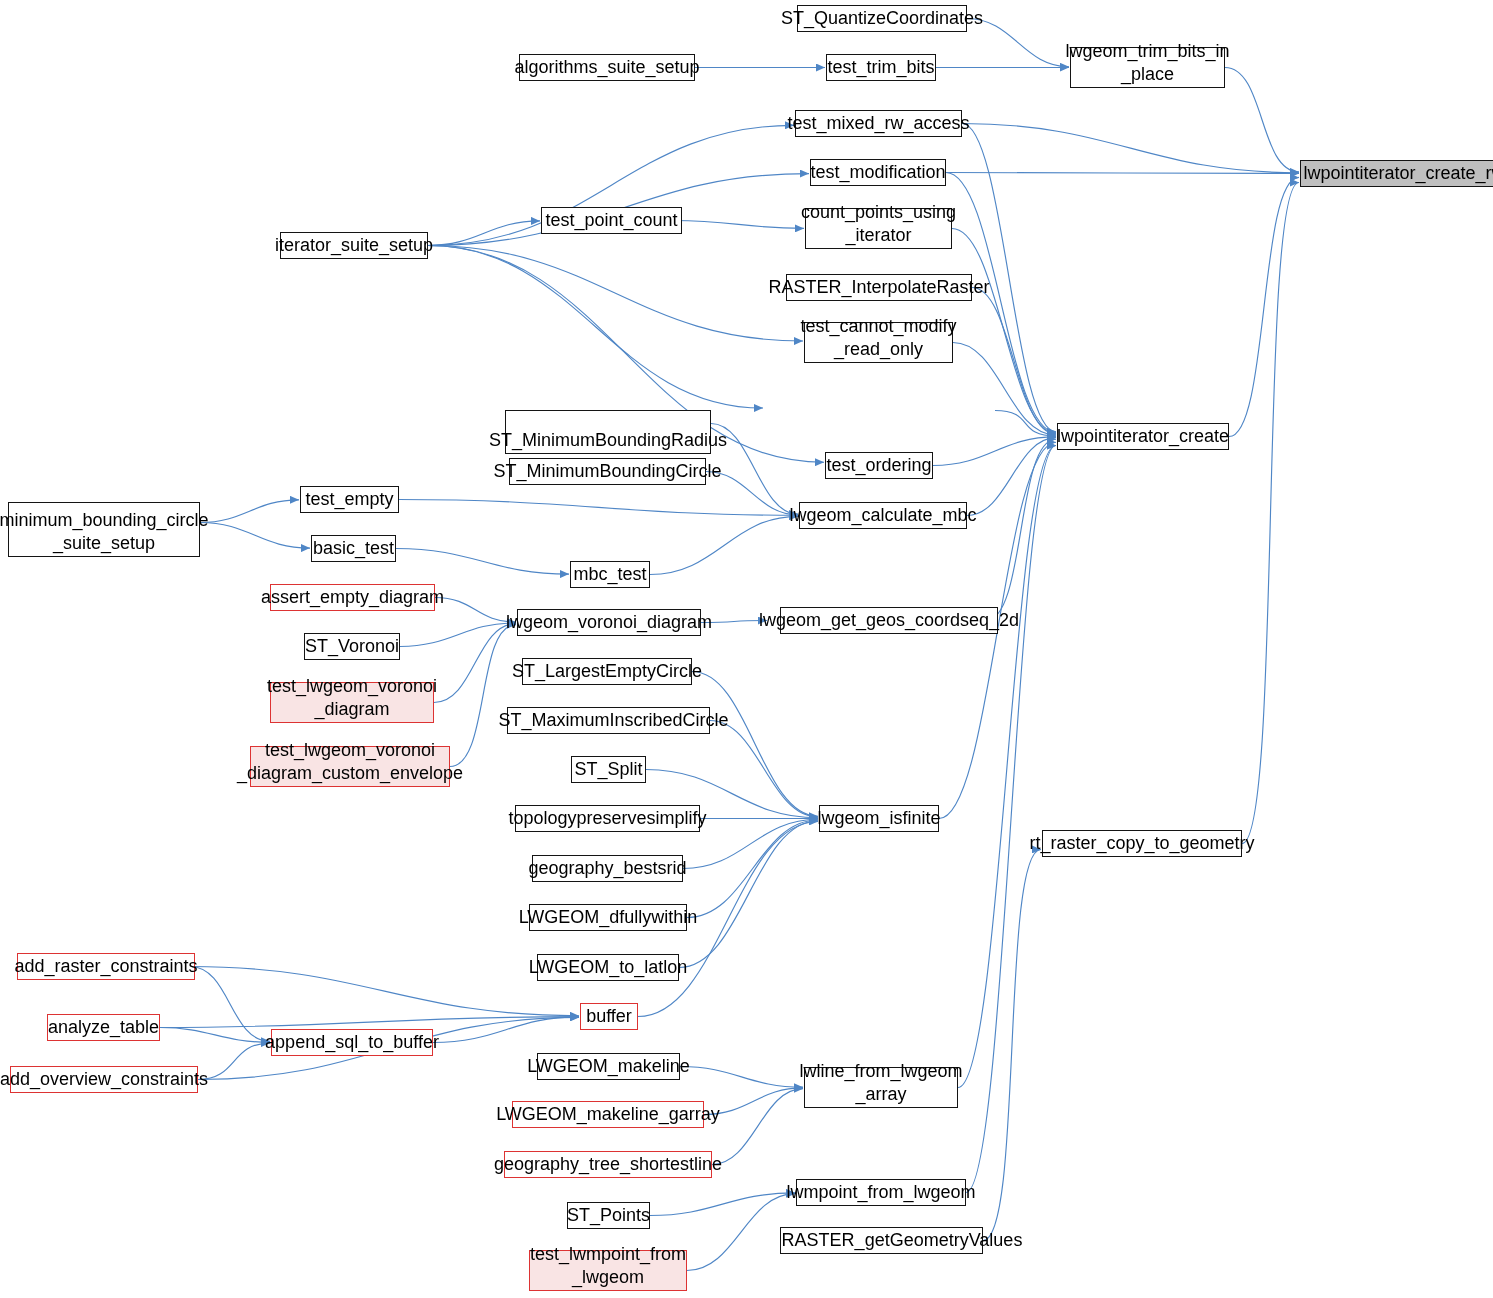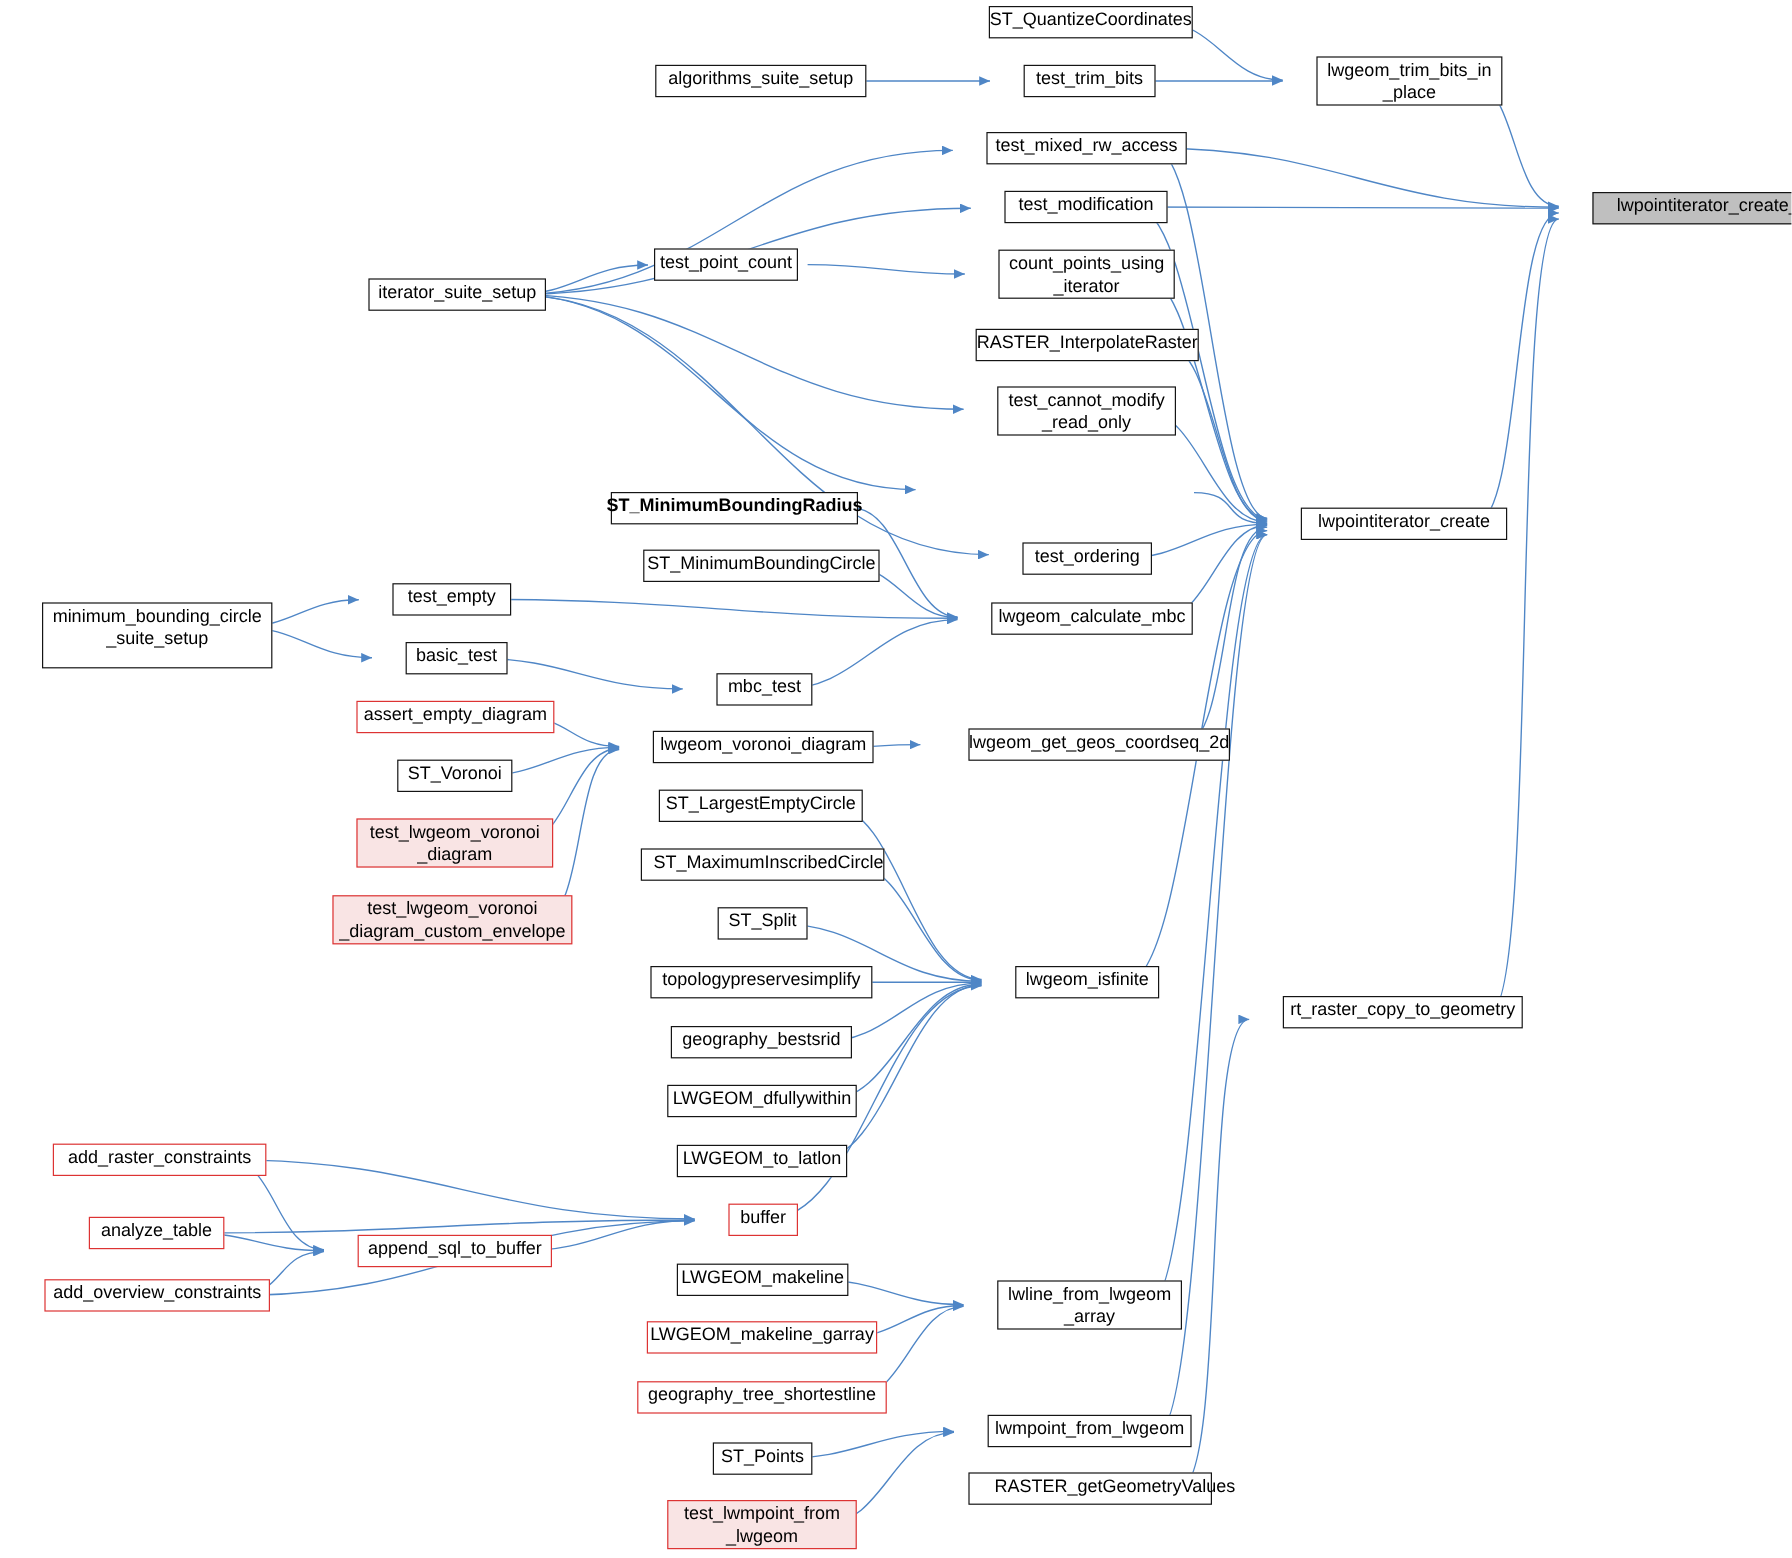--- a/index.html
+++ b/index.html
@@ -28,33 +28,32 @@
     stroke-width: 1.15;
   }
   #arrowhead path {
     fill: var(--edge-color, #4f86c6);
     stroke: none;
   }
   .node {
     position: absolute;
     box-sizing: border-box;
     display: flex;
-    align-items: flex-start;
+    align-items: flex-end;
     justify-content: center;
     text-align: center;
     white-space: pre-line;
     font-family: "Liberation Sans", sans-serif;
-    font-size: 15px;
+    font-size: 18px;
     line-height: 1.28;
     color: var(--text-color, #000000);
     background: var(--node-fill, #ffffff);
     border: 1px solid var(--node-border, #141414);
     padding: 1px 4px;
     cursor: pointer;
-    margin-left: 27px;
   }
   .node.focus {
     background: var(--focus-fill, #bfbfbf);
   }
   .node.alert {
     border-color: var(--alert-border, #dd3333);
   }
   .node.alert-filled {
     border-color: var(--alert-border, #dd3333);
     background: var(--alert-fill, #f9e4e4);
@@ -137,29 +136,29 @@
       </g>
   </svg>
 <div class="node normal" style="left: 797px; top: 5px; width: 170px; height: 27px;"><span>ST_QuantizeCoordinates</span></div>
     <div class="node normal" style="left: 519px; top: 54px; width: 176px; height: 27px;"><span>algorithms_suite_setup</span></div>
     <div class="node normal" style="left: 826px; top: 54px; width: 110px; height: 27px;"><span>test_trim_bits</span></div>
     <div class="node normal" style="left: 1070px; top: 47px; width: 155px; height: 41px;"><span>lwgeom_trim_bits_in
 _place</span></div>
     <div class="node focus" style="left: 1300px; top: 160px; width: 208px; height: 27px;"><span>lwpointiterator_create_rw</span></div>
     <div class="node normal" style="left: 795px; top: 110px; width: 167px; height: 27px;"><span>test_mixed_rw_access</span></div>
     <div class="node normal" style="left: 810px; top: 159px; width: 136px; height: 27px;"><span>test_modification</span></div>
-    <div class="node normal" style="left: 518px; top: 207px; width: 120px; height: 27px;"><span>test_point_count</span></div>
+    <div class="node normal" style="left: 541px; top: 207px; width: 141px; height: 27px;"><span>test_point_count</span></div>
     <div class="node normal" style="left: 805px; top: 208px; width: 147px; height: 41px;"><span>count_points_using
 _iterator</span></div>
     <div class="node normal" style="left: 280px; top: 232px; width: 148px; height: 27px;"><span>iterator_suite_setup</span></div>
     <div class="node normal" style="left: 786px; top: 274px; width: 186px; height: 27px;"><span>RASTER_InterpolateRaster</span></div>
     <div class="node normal" style="left: 804px; top: 322px; width: 149px; height: 41px;"><span>test_cannot_modify
 _read_only</span></div>
     <div class="node normal" style="left: 1057px; top: 423px; width: 172px; height: 27px;"><span>lwpointiterator_create</span></div>
-    <div class="node normal" style="left: 482px; top: 410px; width: 206px; height: 27px; font-weight: bold;"><span>ST_MinimumBoundingRadius</span></div>
+    <div class="node normal" style="left: 505px; top: 410px; width: 206px; height: 44px;"><span>ST_MinimumBoundingRadius</span></div>
     <div class="node normal" style="left: 825px; top: 452px; width: 108px; height: 27px;"><span>test_ordering</span></div>
     <div class="node normal" style="left: 509px; top: 458px; width: 197px; height: 27px;"><span>ST_MinimumBoundingCircle</span></div>
     <div class="node normal" style="left: 300px; top: 486px; width: 99px; height: 27px;"><span>test_empty</span></div>
     <div class="node normal" style="left: 799px; top: 502px; width: 168px; height: 27px;"><span>lwgeom_calculate_mbc</span></div>
     <div class="node normal" style="left: 8px; top: 502px; width: 192px; height: 55px;"><span>minimum_bounding_circle
 _suite_setup</span></div>
     <div class="node normal" style="left: 311px; top: 535px; width: 85px; height: 27px;"><span>basic_test</span></div>
     <div class="node normal" style="left: 570px; top: 561px; width: 80px; height: 27px;"><span>mbc_test</span></div>
     <div class="node alert" style="left: 270px; top: 584px; width: 165px; height: 27px;"><span>assert_empty_diagram</span></div>
     <div class="node normal" style="left: 517px; top: 609px; width: 184px; height: 27px;"><span>lwgeom_voronoi_diagram</span></div>

